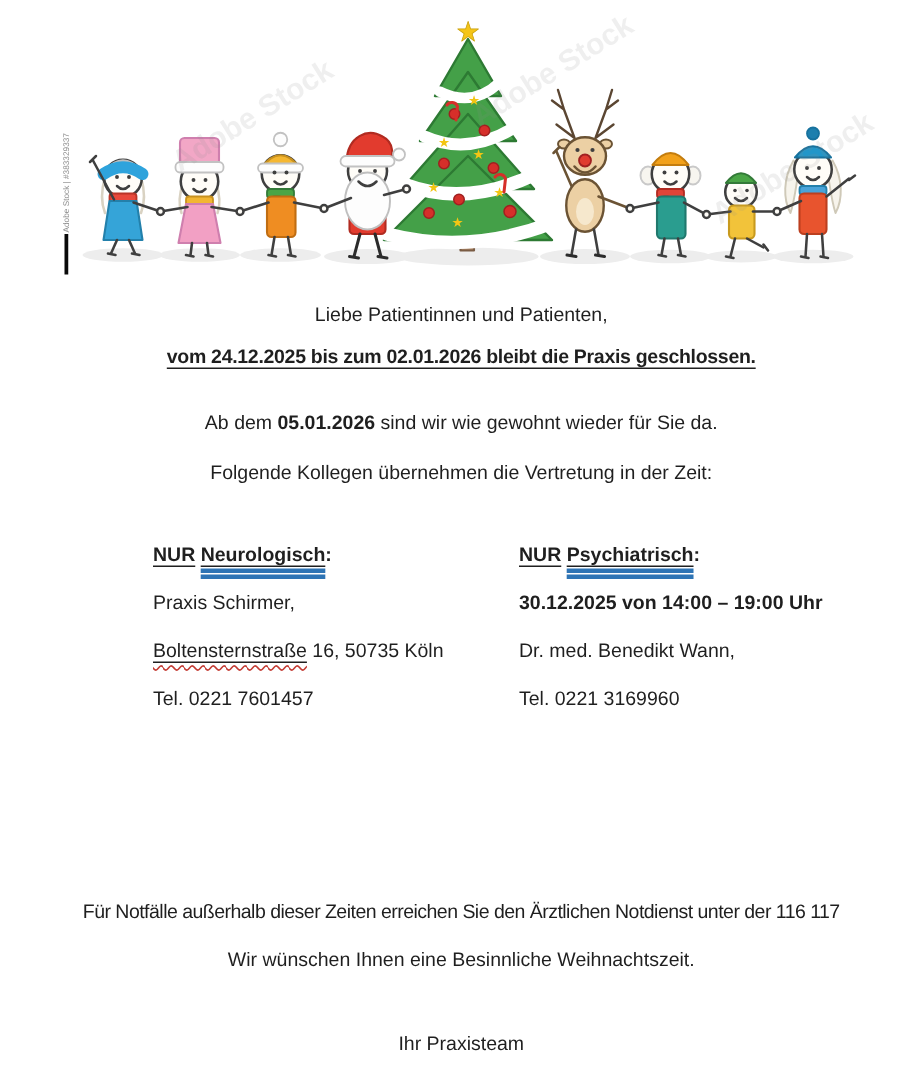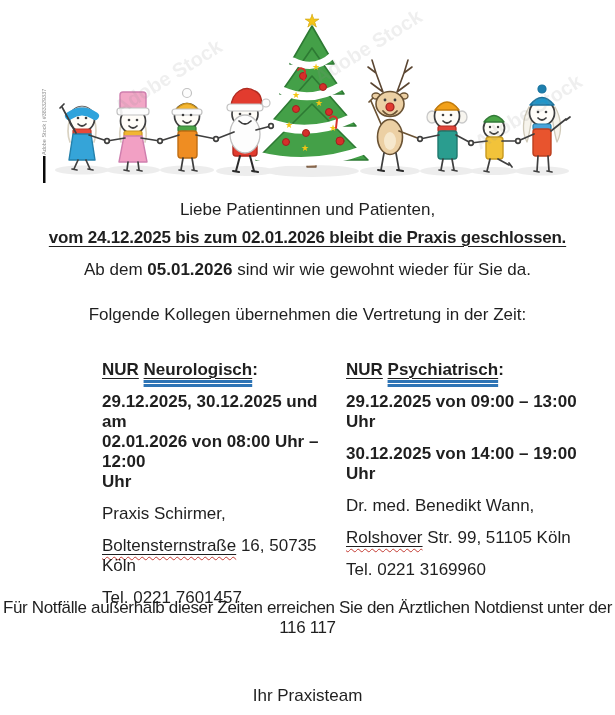--- a/index.html
+++ b/index.html
@@ -2,21 +2,21 @@
 <html><head>
 <meta charset="utf-8">
 <style>
   html,body{margin:0;padding:0;background:#ffffff;}
   #page{
     position:relative;width:615px;height:715px;background:#ffffff;
     font-family:"Liberation Sans",sans-serif;color:#1f1f1f;overflow:hidden;
   }
   .abs{position:absolute;left:0;width:615px;}
   .center{text-align:center;}
-  .line{font-size:17px;line-height:20px;margin:0;}
+  .line{font-size:13px;line-height:20px;margin:0;}
   .b{font-weight:700;}
   .tight{letter-spacing:-0.35px;}
   .closure{
     font-weight:700;letter-spacing:-0.2px;
     text-decoration:underline;text-decoration-thickness:1.4px;text-underline-offset:3px;
   }
   .col{position:absolute;top:348px;}
   #col-left{left:90px;width:254px;}
   #col-right{left:334px;width:268px;}
   .col p{margin:12px;}
@@ -266,41 +266,37 @@
       <rect x="43" y="156" width="2.5" height="27" fill="#0a0a0a"></rect>
     </g>
   </svg>
 
   <p class="abs line center" style="top:200px">Liebe Patientinnen und Patienten,</p>
 
   <p class="abs line center" style="top:228px">
     <span class="closure">vom 24.12.2025 bis zum 02.01.2026 bleibt die Praxis geschlossen.</span>
   </p>
 
-  <p class="abs line center" style="top:260px"><span>Ab dem </span><span class="b">05.01.2026</span><span> sind wir wie gewohnt wieder für Sie da.</span></p>
+  <p class="abs line center" style="top:272px"><span>Ab dem </span><span class="b">05.01.2026</span><span> sind wir wie gewohnt wieder für Sie da.</span></p>
 
   <p class="abs line center" style="top:305px">Folgende Kollegen übernehmen die Vertretung in der Zeit:</p>
 
   <div id="col-left" class="col">
     <p class="line b mb10"><span class="u">NUR</span> <span class="spec-outer"><span class="spec-inner">Neurologisch</span></span><span>:</span></p>
-    <p class="line b prewrap" style="margin-bottom:12px">29.12.2025, 30.12.2025 und am
-02.01.2026 von 08:00 Uhr – 12:00
-Uhr</p>
     <p class="line mb12">Praxis Schirmer,</p>
     <p class="line mb11"><span class="street-outer"><span class="street-inner">Boltensternstraße</span></span><span> 16, 50735 Köln</span></p>
     <p class="line">Tel. 0221 7601457</p>
   </div>
 
   <div id="col-right" class="col">
     <p class="line b mb10"><span class="u">NUR</span> <span class="spec-outer"><span class="spec-inner">Psychiatrisch</span></span><span>:</span></p>
-    <p class="line b mb10">29.12.2025 von 09:00 – 13:00 Uhr</p>
     <p class="line b mb10">30.12.2025 von 14:00 – 19:00 Uhr</p>
     <p class="line mb10">Dr. med. Benedikt Wann,</p>
-    <p class="line mb11"><span class="street-outer"><span class="street-inner">Rolshover</span></span><span> Str. 99, 51105 Köln</span></p>
     <p class="line">Tel. 0221 3169960</p>
   </div>
 
   <p class="abs line center tight" style="top:598px">Für Notfälle außerhalb dieser Zeiten erreichen Sie den Ärztlichen Notdienst unter der 116 117</p>
 
+  <p class="abs line center" style="top:630px">Wir wünschen Ihnen eine Besinnliche Weihnachtszeit.</p>
 
   <p class="abs line center" style="top:686px">Ihr Praxisteam</p>
 
 </div>
 
 </body></html>

